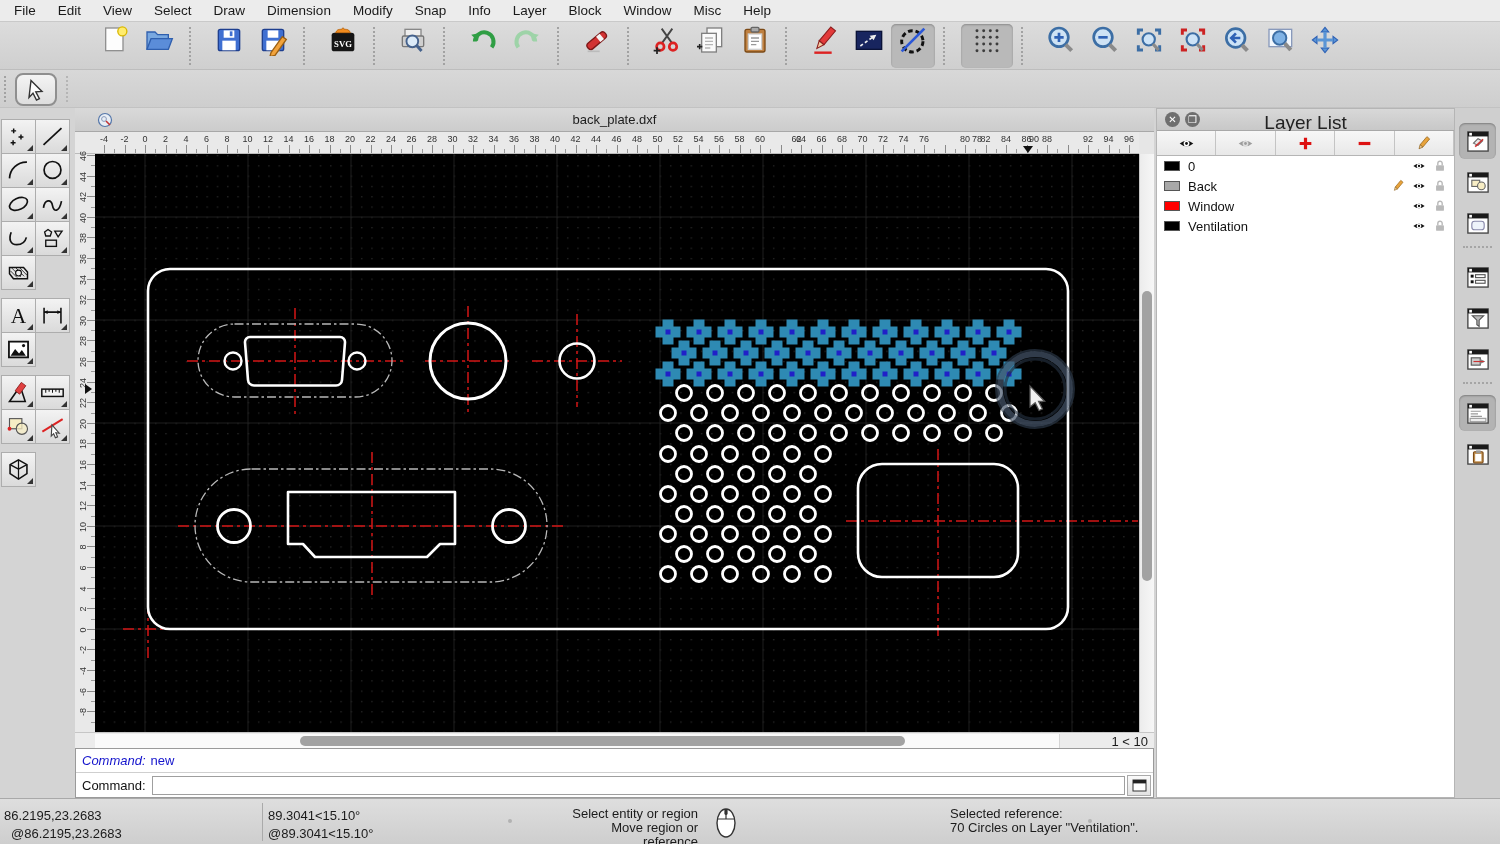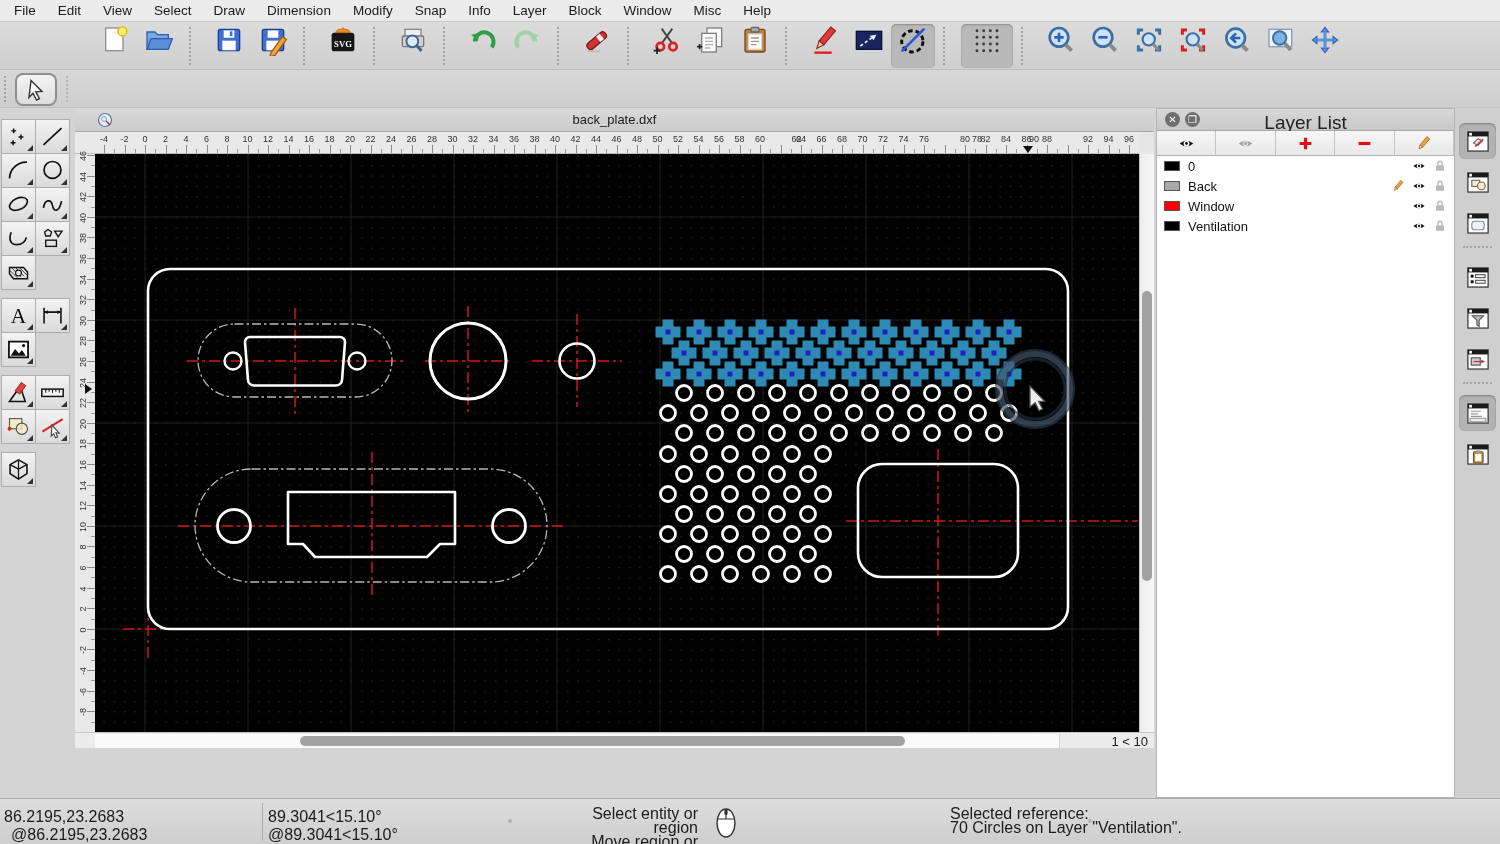--- a/index.html
+++ b/index.html
@@ -103,21 +103,21 @@
 
   
   .right-dock { position:absolute; left:1455px; top:108px; width:45px; height:690px; background:#cfcfcf; padding-top:10px; }
   .rd-handle { height:8px; border-top:2px dotted #a5a5a5; margin:3px 8px; }
   .rd-btn { width:37px; height:36px; margin:5px auto; border-radius:6px; display:flex; align-items:center; justify-content:center; }
   .rd-btn svg { width:28px; height:27px; }
   .rd-btn.active { background:#b3b3b3; box-shadow:inset 0 1px 2px rgba(0,0,0,.3); }
 
   
   .statusbar { position:absolute; left:0; top:798px; width:1500px; height:46px; background:linear-gradient(#dedede,#cecece);
-               border-top:1px solid #a9a9a9; font-size:16px; color:#1b1b1b; }
+               border-top:1px solid #a9a9a9; font-size:13px; color:#1b1b1b; }
   .sb-line1 { position:absolute; top:9px; }
   .sb-line2 { position:absolute; top:27px; }
   .sb-sep { position:absolute; left:262px; top:4px; width:1px; height:38px; background:#aaa; }
   .sb-grip { position:absolute; top:20px; width:4px; height:4px; border-radius:50%; background:#b2b2b2; }
   .sb-hints { position:absolute; left:555px; top:8px; width:143px; text-align:right; line-height:14px; }
   .sb-mouse { position:absolute; left:714px; top:4px; width:24px; height:36px; }
   .sb-sel { position:absolute; left:950px; top:8px; line-height:14px; }
 </style>
 </head>
 <body>
@@ -909,20 +909,35 @@
         <div class="thumb"></div>
       </div>
     <div class="hscroll-row">
       <div class="hscroll">
           <div class="thumb"></div>
         </div>
       <div class="grid-status">1 &lt; 10</div>
     </div>
   </div>
 
+  <div class="cmd-dock">
+    <div class="cmd-history">
+      <i>Command:</i><span>new</span>
+    </div>
+    <div class="cmd-row">
+      <span class="cmd-label">Command:</span>
+      <input class="cmd-input" type="text" value="" style="">
+      <div class="cmd-dock-btn">
+        <svg viewBox="0 0 15 13">
+          <rect x="1" y="1" width="13" height="11" fill="#fff" stroke="#333"></rect>
+            <rect x="1" y="1" width="13" height="3.4" fill="#222"></rect>
+        </svg>
+      </div>
+    </div>
+  </div>
 
   <div class="layer-panel">
     <div class="lp-titlebar">
       <div class="lp-winbtn" style="left:8px;">✕</div>
       <div class="lp-winbtn" style="left:28px;">❐</div>
       <div class="lp-title">Layer List</div>
     </div>
     <div class="lp-toolbar">
         <div class="lp-tbtn">
           <svg viewBox="0 0 16 16">

